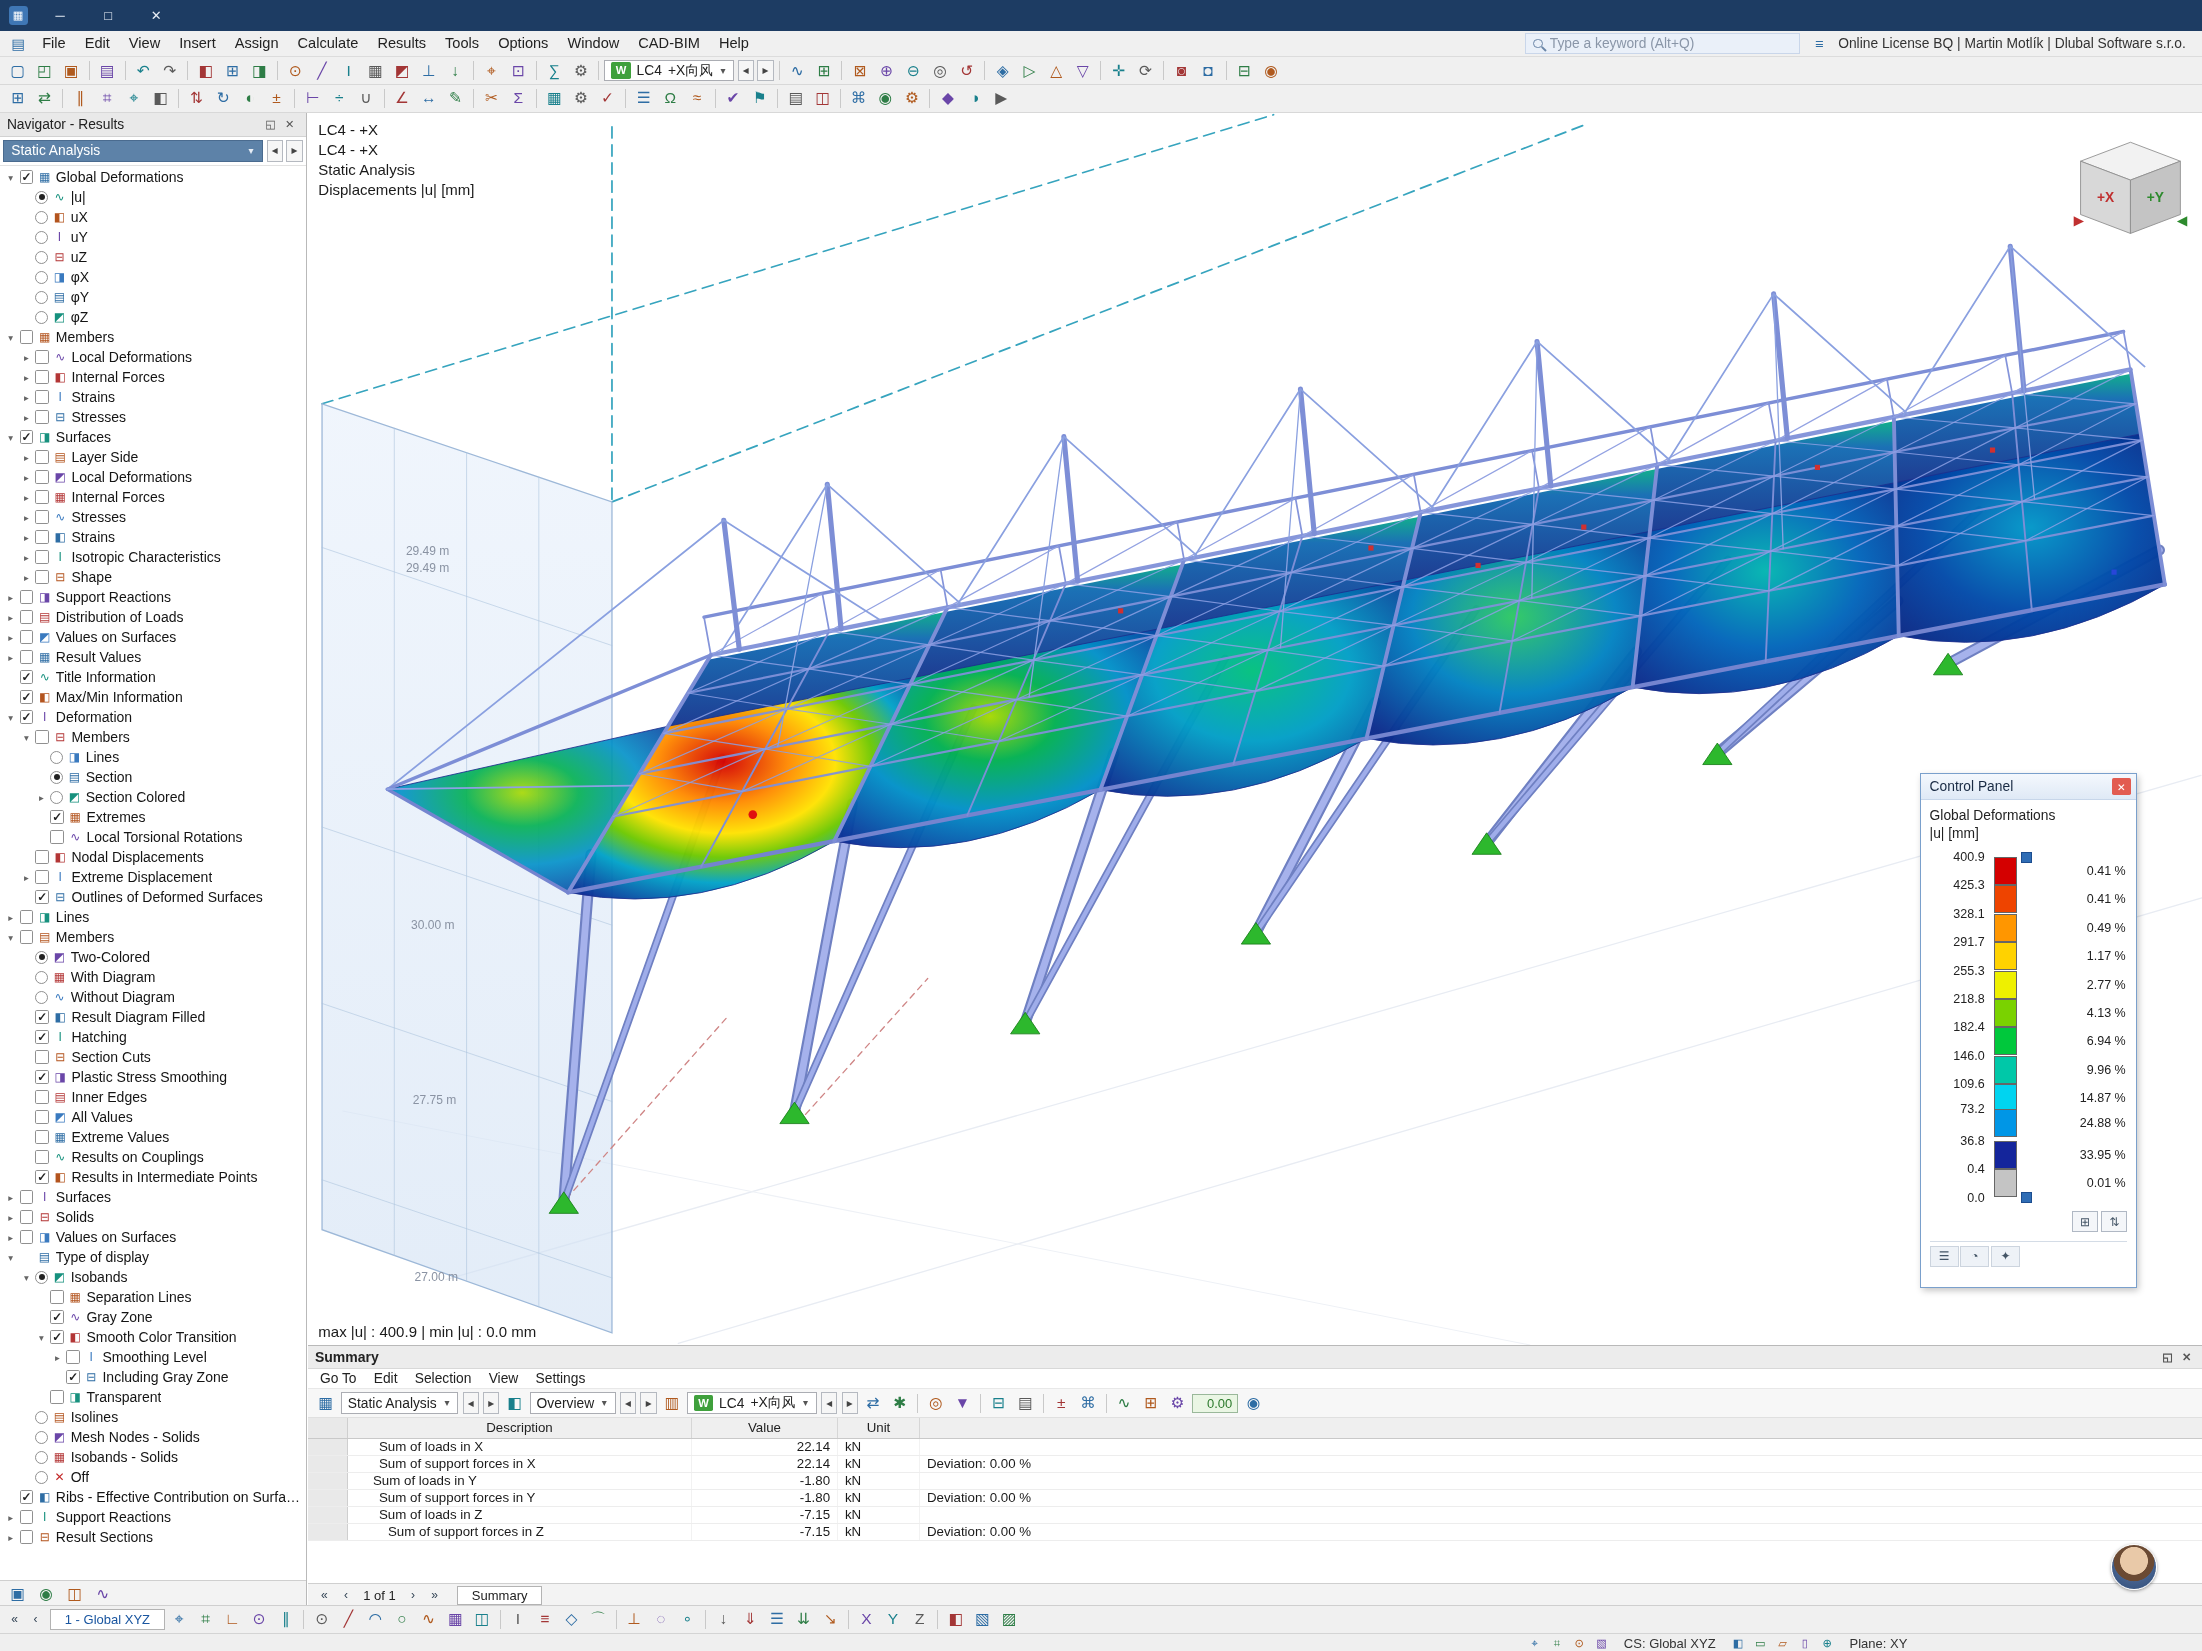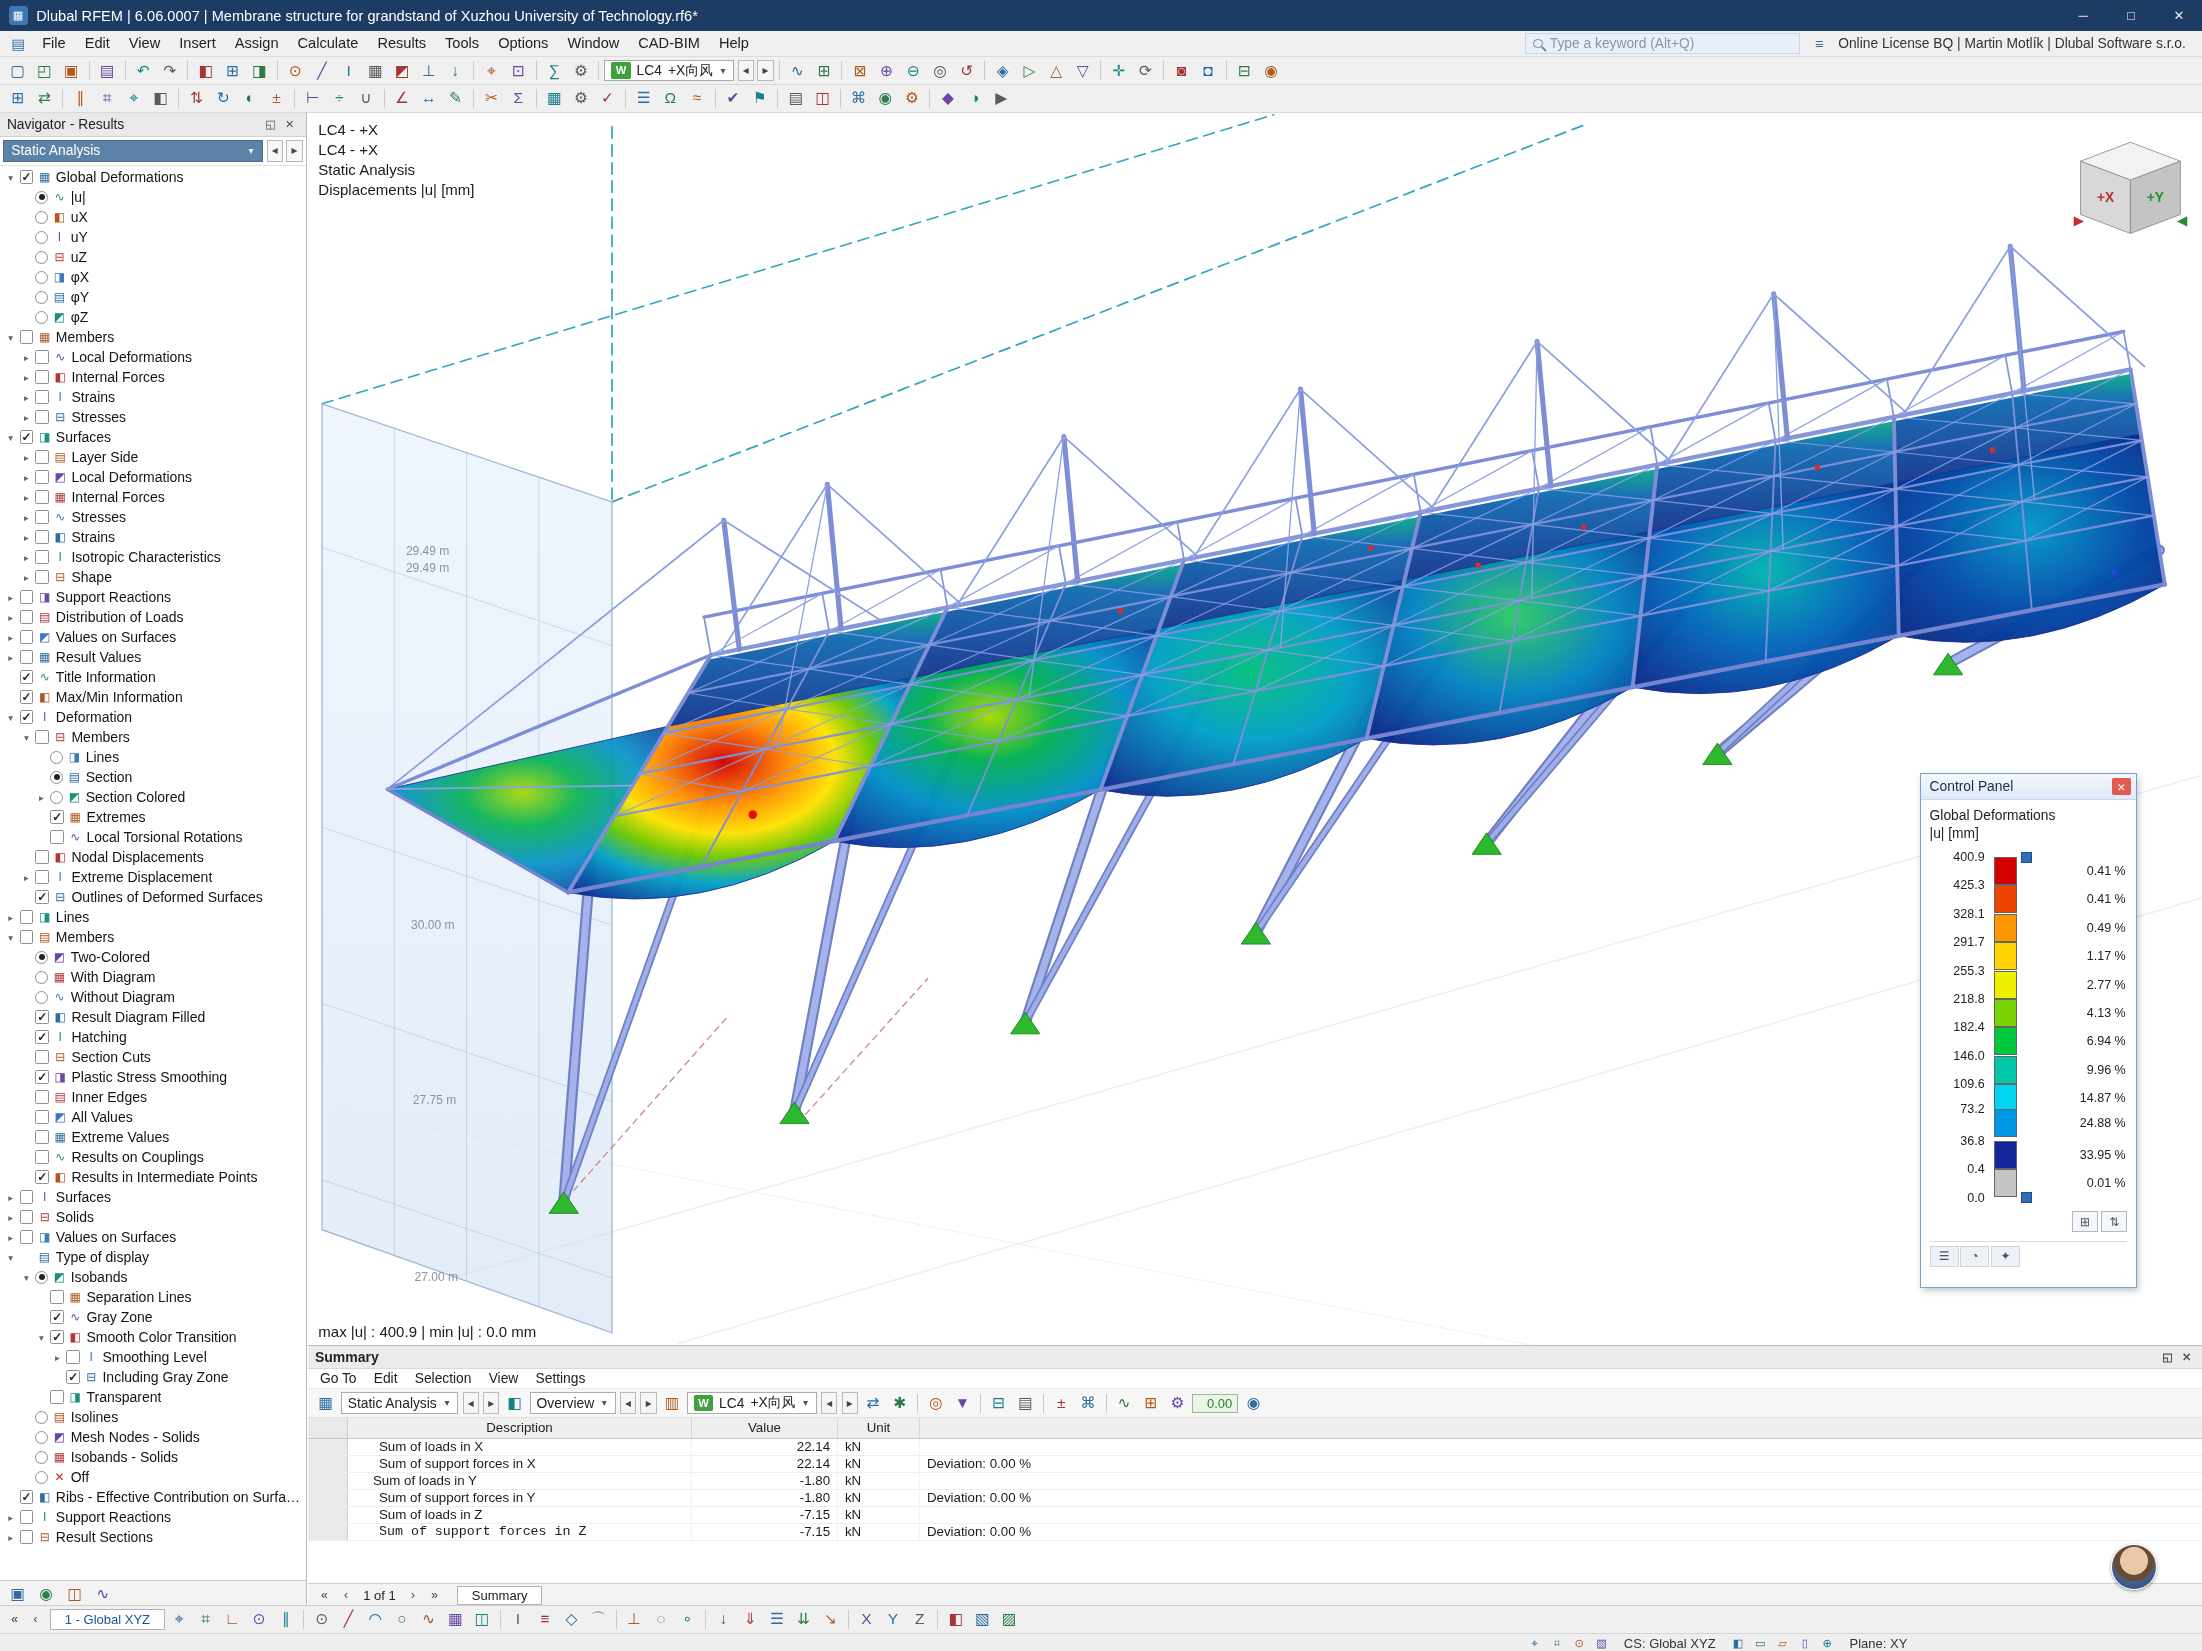--- a/index.html
+++ b/index.html
@@ -115,21 +115,20 @@
   #sb-end{width:275px;flex:none;}
   #avatar{position:absolute;left:2111px;top:1544px;width:46px;height:46px;border-radius:50%;border:1.7px solid #fff;box-shadow:0 0.9px 3.4px rgba(0,0,0,.4);z-index:50;background:radial-gradient(circle at 50% 36%,#e9c9a8 0%,#e9c9a8 38%,#6b4a33 40%,#6b4a33 56%,#44608c 58%,#2e4c78 100%);}
 </style>
 </head>
 <body>
 
 <div id="app">
 
   <div id="titlebar">
     <span class="appicon">▦</span>
-    <span id="title-text">Dlubal RFEM | 6.06.0007 | Membrane structure for grandstand of Xuzhou University of Technology.rf6*</span>
     <div class="winbtns">
       <span class="winbtn">─</span>
       <span class="winbtn">□</span>
       <span class="winbtn">✕</span>
     </div>
   </div>
 
   <div id="menubar">
     <span class="mico">▤</span>
     <div id="menu-items">
@@ -1200,21 +1199,21 @@
         </div>
         <div class="tdrow">
           <div class="rowhdr"></div>
           <div class="tdcell" style="width: 344px; flex: 0 0 auto; padding-left: 31px;">Sum of loads in Z</div>
           <div class="tdcell" style="width: 146px; flex: 0 0 auto; justify-content: flex-end;">-7.15</div>
           <div class="tdcell" style="width: 82px; flex: 0 0 auto;">kN</div>
           <div class="tdcell" style="flex: 1 1 0%;"></div>
         </div>
         <div class="tdrow">
           <div class="rowhdr"></div>
-          <div class="tdcell" style="width: 344px; flex: 0 0 auto; padding-left: 31px; font-family: Liberation Mono, monospace;">Sum of support forces in Z</div>
+          <div class="tdcell" style="width: 344px; flex: 0 0 auto; padding-left: 40px;">Sum of support forces in Z</div>
           <div class="tdcell" style="width: 146px; flex: 0 0 auto; justify-content: flex-end;">-7.15</div>
           <div class="tdcell" style="width: 82px; flex: 0 0 auto;">kN</div>
           <div class="tdcell" style="flex: 1 1 0%;">Deviation: 0.00 %</div>
         </div>
       </div>
     <div class="sum-pager">
       <span class="pbtn">«</span>
       <span class="pbtn">‹</span>
       <span class="pager-text">1 of 1</span>
       <span class="pbtn">›</span>

